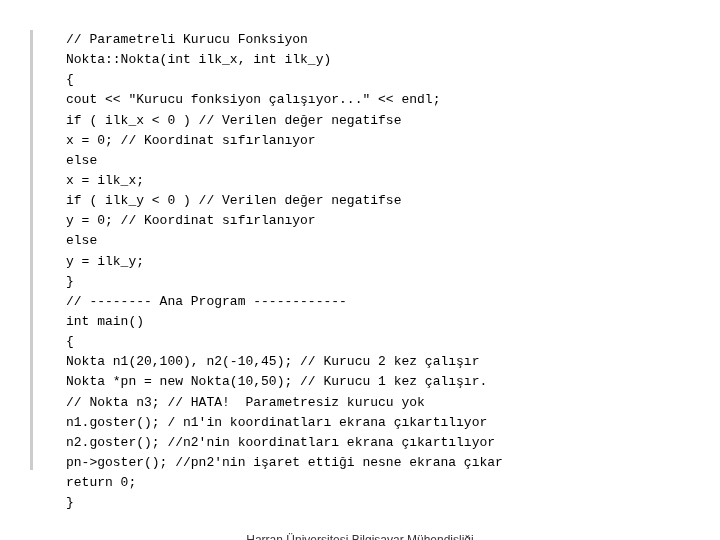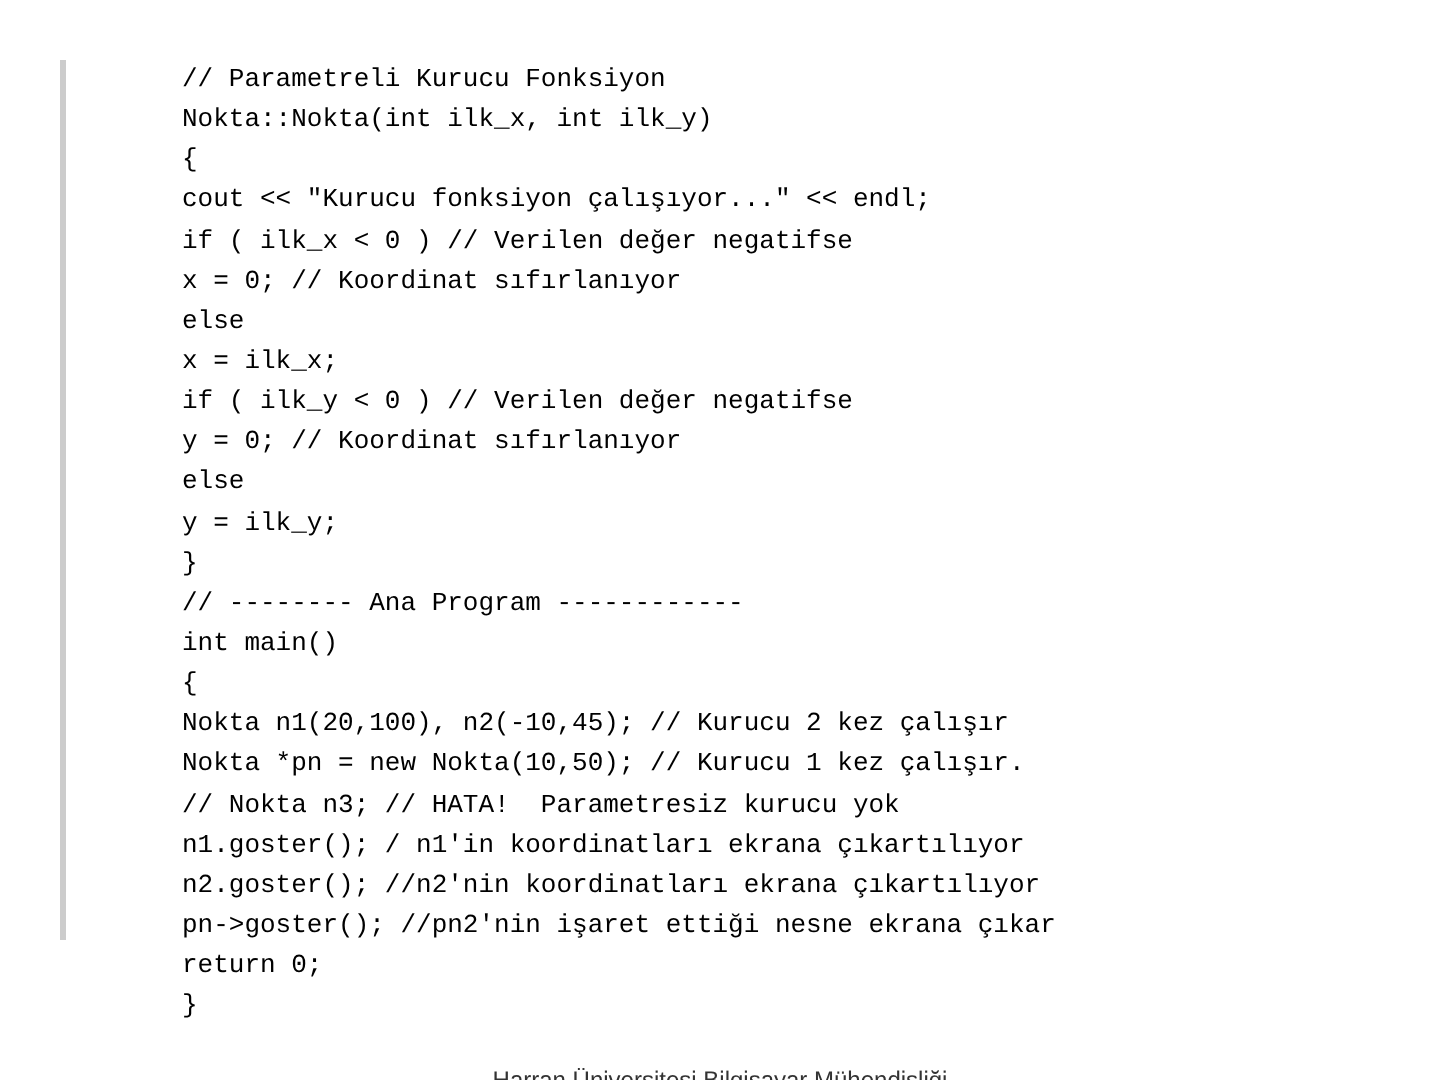--- a/index.html
+++ b/index.html
@@ -15,21 +15,20 @@
       font-family: 'Courier New', Courier, monospace;
       display: flex;
       flex-direction: column;
     }
 
     .main-content {
       flex: 1;
       padding: 30px 40px 10px 56px;
       display: flex;
       flex-direction: column;
-      margin-left: 25px;
     }
 
     .left-bar {
       position: absolute;
       left: 30px;
       top: 30px;
       width: 3px;
       height: 440px;
       background: #cccccc;
     }

